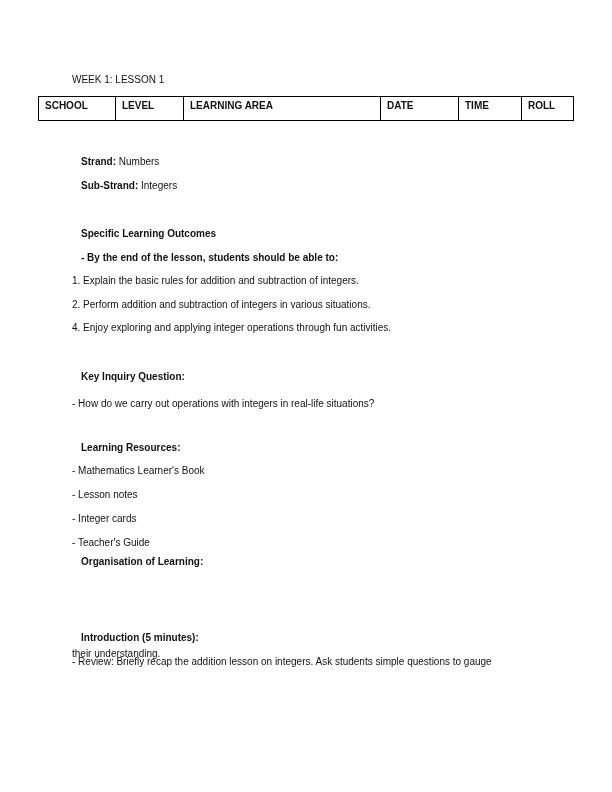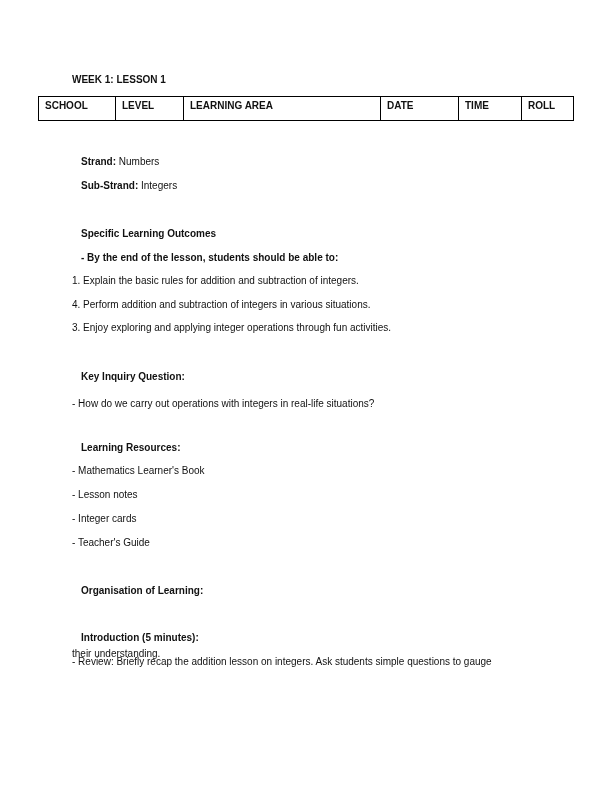--- a/index.html
+++ b/index.html
@@ -1,19 +1,19 @@
 <!DOCTYPE html>
 <html><head>
 <meta charset="utf-8">
 <style>
   html, body { margin: 0; padding: 0; background: #ffffff; }
   body { width: 612px; height: 792px; position: relative; overflow: hidden;
          font-family: "Liberation Sans", sans-serif; color: #111; font-size: 10.5px; }
   .abs { position: absolute; }
-  .title { left: 72px; top: 74px; font-weight: bold; font-size: 10px; text-align: center; }
+  .title { left: 72px; top: 74px; font-weight: normal; font-size: 10px; text-align: center; }
   table.info { position: absolute; left: 38px; top: 96px; width: 536px; border-collapse: collapse; font-size: 10px; font-weight: bold; }
   table.info td { border: 1px solid #000; padding: 3px 6px 3px 6px; vertical-align: top; height: 17px; margin-top: 12px; }
   table.info tr:first-child td { height: 17px; }
   table.info tr:nth-child(2) td { height: 17px; }
   .line { position: absolute; left: 72px; font-size: 10px; }
   .b { font-weight: bold; padding-left: 9px; }
 </style>
 </head>
 <body>
 
@@ -31,29 +31,29 @@
   </tr>
 </tbody>
   </table>
 
 <div class="line" style="top:156px"><span class="b">Strand:</span><span> Numbers</span></div>
 <div class="line" style="top:180px"><span class="b">Sub-Strand:</span><span> Integers</span></div>
 
 <div class="line b" style="top:228px">Specific Learning Outcomes</div>
 <div class="line b" style="top:252px">- By the end of the lesson, students should be able to:</div>
 <div class="line" style="top:275px">1. Explain the basic rules for addition and subtraction of integers.</div>
-<div class="line" style="top:299px">4. Perform addition and subtraction of integers in various situations.</div>
-<div class="line" style="top:322px">3. Enjoy exploring and applying integer operations through fun activities.</div>
+<div class="line" style="top:299px">2. Perform addition and subtraction of integers in various situations.</div>
+<div class="line" style="top:322px">4. Enjoy exploring and applying integer operations through fun activities.</div>
 
 <div class="line b" style="top:371px">Key Inquiry Question:</div>
 <div class="line" style="top:398px">- How do we carry out operations with integers in real-life situations?</div>
 
 <div class="line b" style="top:442px">Learning Resources:</div>
 <div class="line" style="top:465px">- Mathematics Learner's Book</div>
 <div class="line" style="top:489px">- Lesson notes</div>
 <div class="line" style="top:513px">- Integer cards</div>
 <div class="line" style="top:537px">- Teacher's Guide</div>
 
-<div class="line b" style="top:585px">Organisation of Learning:</div>
+<div class="line b" style="top:556px">Organisation of Learning:</div>
 
 <div class="line b" style="top:632px">Introduction (5 minutes):</div>
 <div class="line" style="top:656px">- Review: Briefly recap the addition lesson on integers. Ask students simple questions to gauge</div>
 <div class="line" style="top:648px">their understanding.</div>
 
 </body></html>

